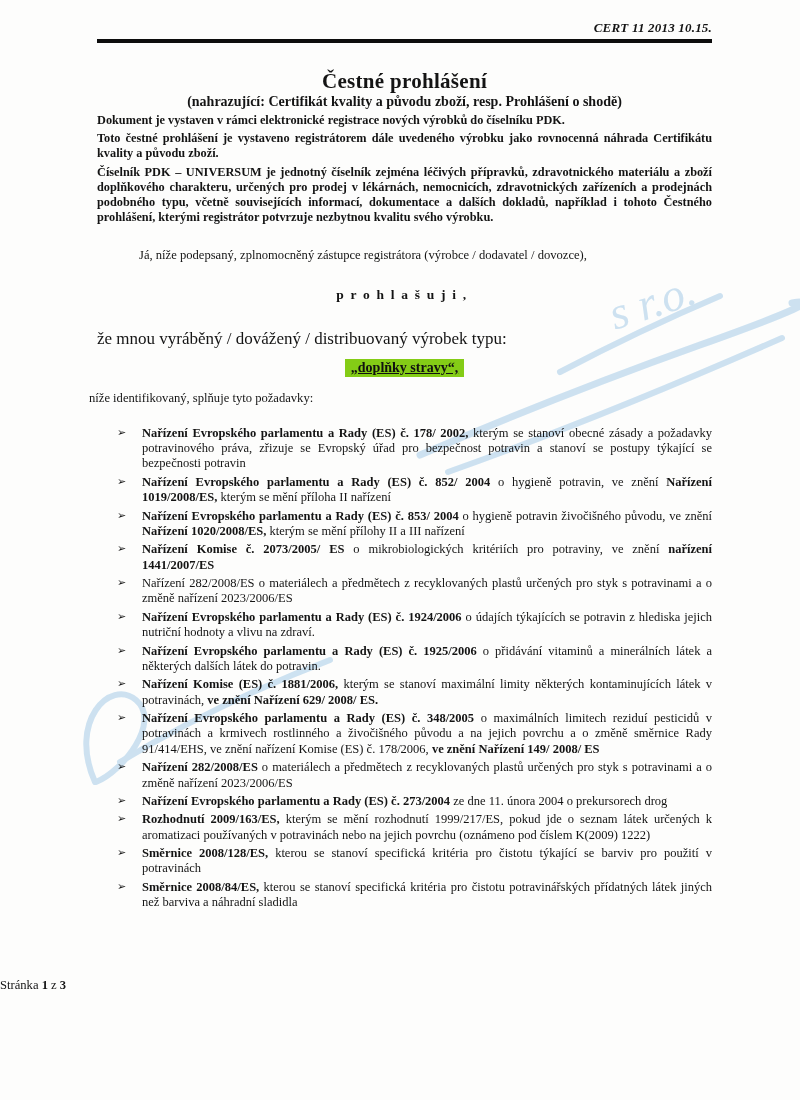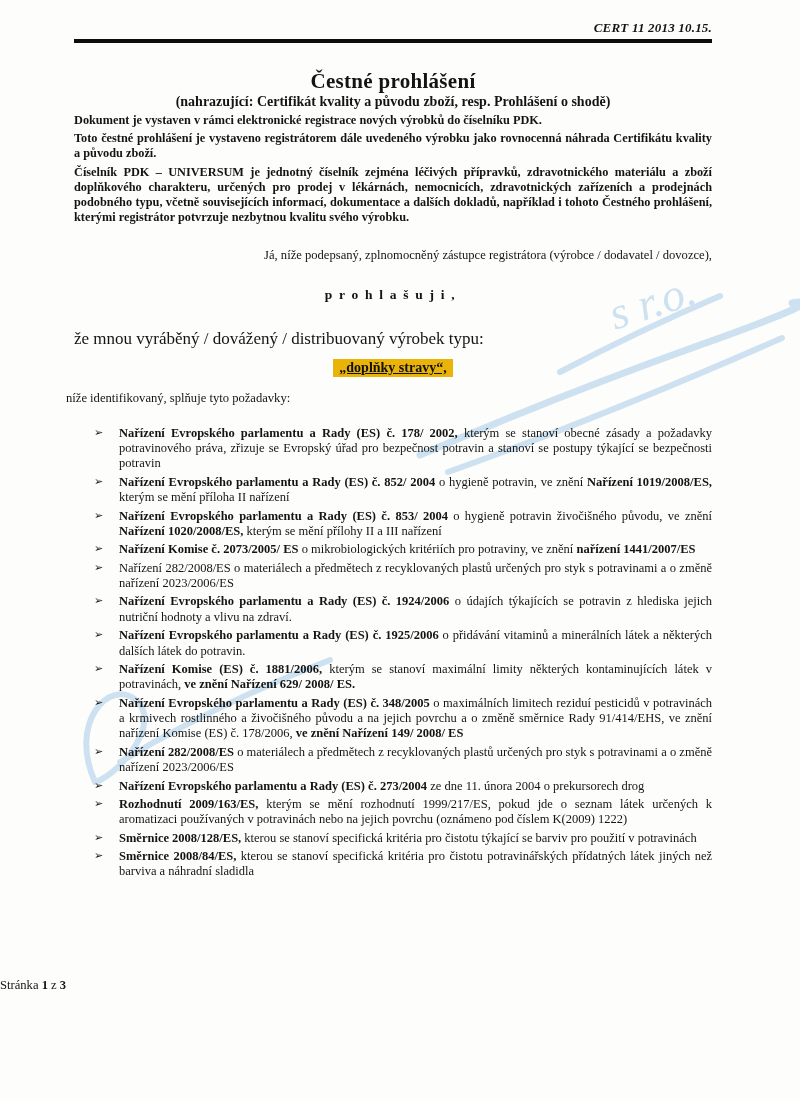--- a/index.html
+++ b/index.html
@@ -7,51 +7,51 @@
     position:relative;
     width:800px;height:1100px;
     background:#fdfdfc;
     font-family:"Liberation Serif", serif;
     color:#141414;
     overflow:hidden;
   }
   .watermark{
     position:absolute;inset:0;z-index:0;pointer-events:none;
   }
-  .content{position:relative;z-index:1;padding:20px 88px 0 74px;}
+  .content{position:relative;z-index:1;padding:20px 88px 0 97px;}
   .cert-line{
     text-align:right;font-style:italic;font-weight:bold;
     font-size:13px;letter-spacing:.2px;
   }
   .header-rule{height:4px;background:#0d0d0d;margin-top:3px;}
   .doc-title{
     text-align:center;font-size:21px;font-weight:bold;
     margin:26px 0 0 0;letter-spacing:.3px;
   }
   .doc-subtitle{
     text-align:center;font-size:14px;font-weight:bold;
   }
   .preambule-heading{
     font-size:15px;font-weight:bold;margin-top:30px;letter-spacing:.2px;
   }
   .preambule p{
     margin:3px 0 0 0;font-size:12.3px;line-height:1.24;
     font-weight:bold;text-align:justify;
   }
   .decl-intro{
-    margin:22px 0 0 0;font-size:12.6px;text-indent:42px;text-align:right;
+    margin:22px 0 0 0;font-size:12.6px;text-indent:42px;
   }
   .decl-verb{
     margin:24px 0 0 0;text-align:center;font-size:13.5px;
     font-weight:bold;letter-spacing:.5em;
   }
   .product-line{margin:26px 0 0 0;font-size:17px;}
   .highlight-line{margin:9px 0 0 0;text-align:center;}
   .product-highlight{
-    display:inline-block;background:#eab308;color:#101010;
+    display:inline-block;background:#84cc16;color:#101010;
     font-size:14px;font-weight:bold;text-decoration:underline;
     padding:1px 6px;
   }
   .req-intro{margin:14px 0 0 0;font-size:12.6px;margin-left:-8px;}
   ul.req-list{
     list-style:none;margin:20px 0 0 18px;padding:0;
   }
   ul.req-list li{
     position:relative;padding-left:27px;margin-bottom:3px;
     font-size:12.5px;line-height:1.23;text-align:justify;

